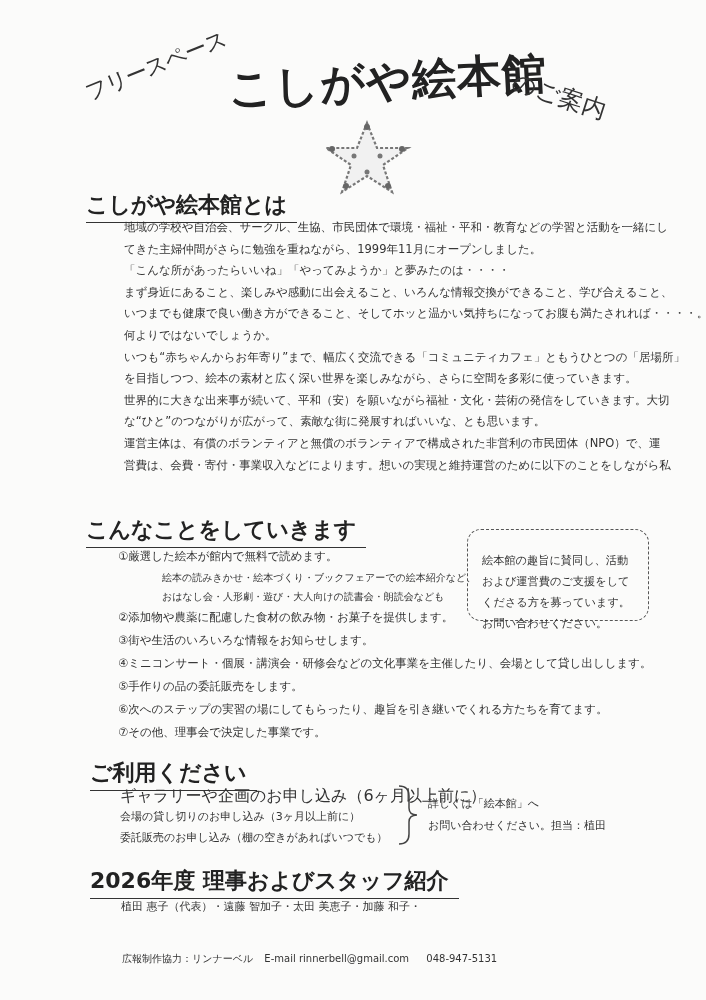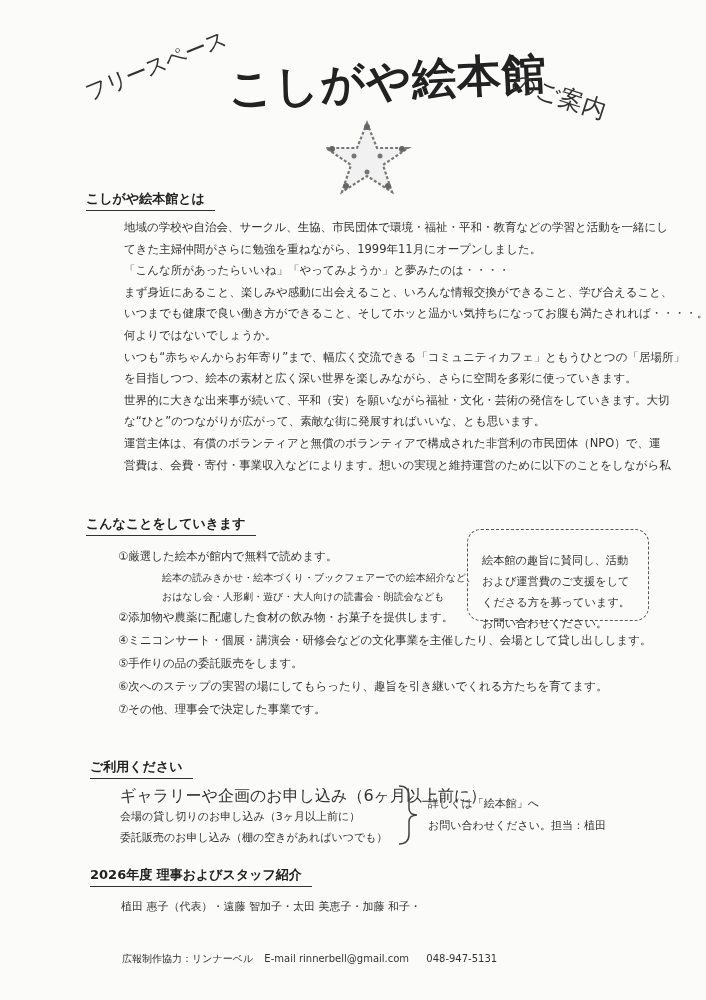--- a/index.html
+++ b/index.html
@@ -3,21 +3,21 @@
 <meta charset="utf-8">
 <style>
   html,body{margin:0;padding:0;}
   body{width:706px;height:1000px;background:#fbfbfa;position:relative;overflow:hidden;
        font-family:"DejaVu Sans","Liberation Sans",sans-serif;color:#2a2a2a;}
   .abs{position:absolute;}
   .header-small-left{left:92px;top:78px;font-size:22px;transform:rotate(-22deg);transform-origin:left bottom;letter-spacing:-1px;color:#333;}
   .header-title{left:228px;top:52px;font-size:44px;font-weight:bold;color:#222;letter-spacing:1px;transform:rotate(-3deg);}
   .header-small-right{left:518px;top:66px;font-size:24px;color:#333;transform:rotate(18deg);transform-origin:left top;}
   .star{left:322px;top:120px;width:90px;height:75px;}
-  .section-heading{font-size:13px;font-weight:bold;color:#222;border-bottom:1.5px solid #333;padding-bottom:2px;padding-right:10px;white-space:nowrap;}
+  .section-heading{font-size:22px;font-weight:bold;color:#222;border-bottom:1.5px solid #333;padding-bottom:2px;padding-right:10px;white-space:nowrap;}
   .para{font-size:11.5px;line-height:21.6px;color:#333;white-space:nowrap;margin-left:8px;}
   .list-line{font-size:11.5px;line-height:23px;color:#333;white-space:nowrap;}
   .sub-line{font-size:10px;line-height:19px;color:#333;white-space:nowrap;}
   .note-box{left:467px;top:529px;width:182px;height:92px;border:1.3px dashed #555;border-radius:14px;padding:20px 0 0 14px;box-sizing:border-box;}
   .note-box div{font-size:11.2px;line-height:21px;color:#333;white-space:nowrap;}
   .brace{left:397px;top:784px;width:22px;height:62px;}
   .footer{font-size:10px;color:#333;white-space:nowrap;}
 </style>
 </head>
 <body>
@@ -55,20 +55,21 @@
 </div>
 
 <div class="abs section-heading" style="left:86px;top:515px;">こんなことをしていきます</div>
 <div class="abs" style="left:118px;top:545px;">
   <div class="list-line">①厳選した絵本が館内で無料で読めます。</div>
   <div style="padding-left:44px;">
     <div class="sub-line">絵本の読みきかせ・絵本づくり・ブックフェアーでの絵本紹介など、</div>
     <div class="sub-line">おはなし会・人形劇・遊び・大人向けの読書会・朗読会なども</div>
   </div>
   <div class="list-line">②添加物や農薬に配慮した食材の飲み物・お菓子を提供します。</div>
+  <div class="list-line">③街や生活のいろいろな情報をお知らせします。</div>
   <div class="list-line">④ミニコンサート・個展・講演会・研修会などの文化事業を主催したり、会場として貸し出しします。</div>
   <div class="list-line">⑤手作りの品の委託販売をします。</div>
   <div class="list-line">⑥次へのステップの実習の場にしてもらったり、趣旨を引き継いでくれる方たちを育てます。</div>
   <div class="list-line">⑦その他、理事会で決定した事業です。</div>
 </div>
 
 <div class="abs note-box">
   <div>絵本館の趣旨に賛同し、活動</div>
   <div>および運営費のご支援をして</div>
   <div>くださる方を募っています。</div>

